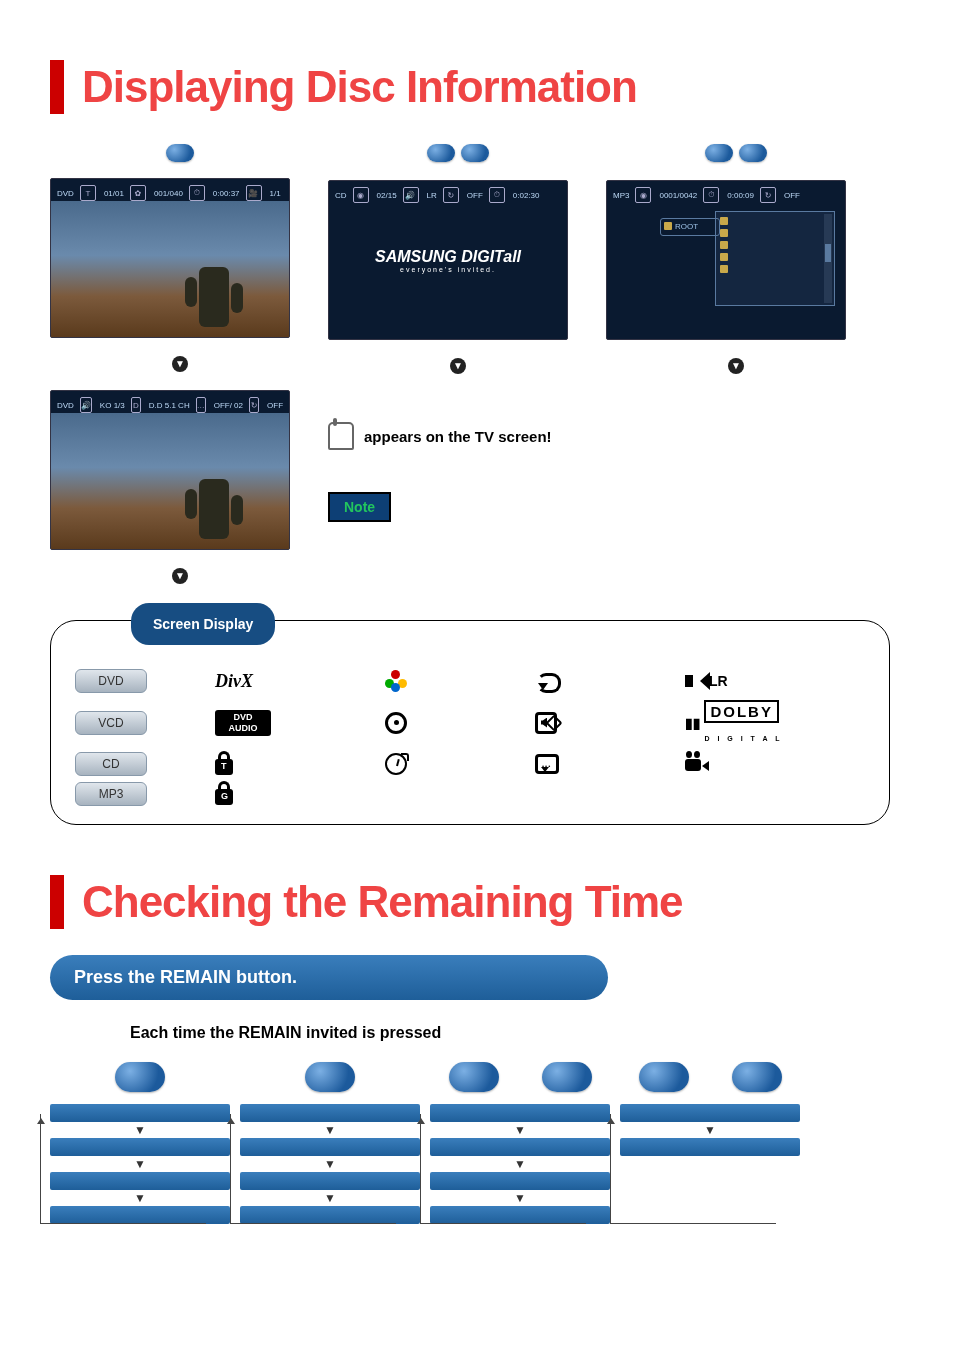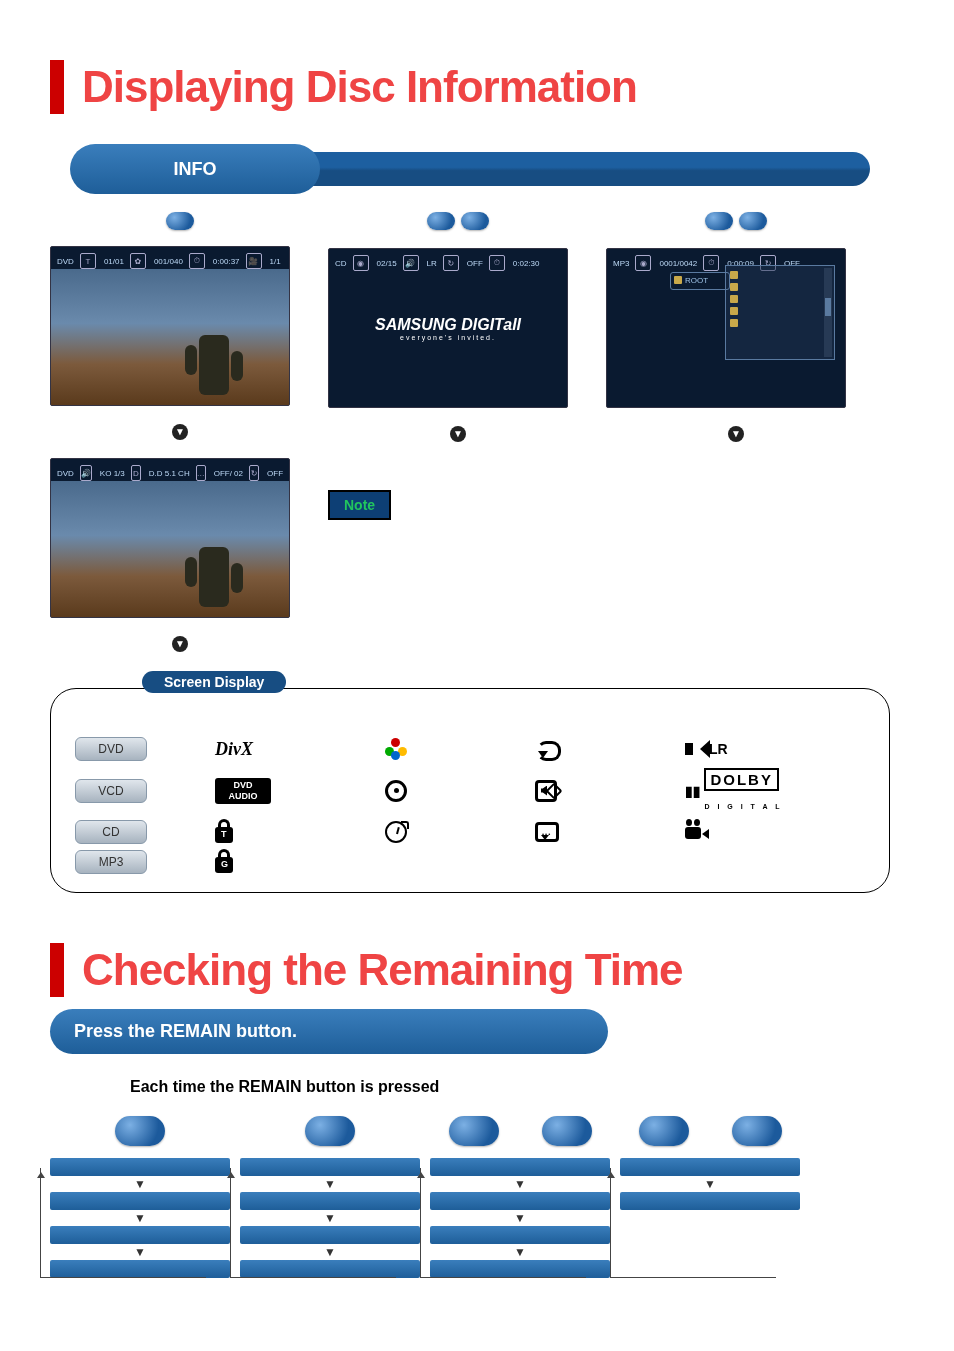--- a/index.html
+++ b/index.html
@@ -146,24 +146,24 @@
   
   .display-box {
     margin-top:30px;
     position:relative;
     border:1px solid #000;
     border-radius:26px;
     padding:48px 24px 18px 24px;
     width:790px;
   }
   .display-box .tab {
-    position:absolute; left:91px; top:-18px;
+    position:absolute; left:80px; top:-18px;
     background:#174d82; color:#fff;
     font-size:14px; font-weight:700;
-    padding:3px 22px;
+    padding:13px 22px;
     border-radius:18px;
   }
   .display-grid {
     display:grid;
     grid-template-columns: 110px 140px 120px 120px 160px;
     row-gap:6px; column-gap:30px;
     align-items:center;
   }
   .pill {
     background:linear-gradient(#e0e6ec,#a7b3bf);
@@ -241,21 +241,21 @@
   .sub-ico .dots{position:absolute;left:4px;bottom:2px;font-size:6px;letter-spacing:1px;}
   .cam-ico{
     width:24px;height:18px;position:relative;
   }
   .cam-ico::before{content:"";position:absolute;left:0;top:4px;width:16px;height:12px;background:#000;border-radius:3px;}
   .cam-ico::after{content:"";position:absolute;right:0;top:6px;border:5px solid transparent;border-right:7px solid #000;}
   .cam-ico .reels{position:absolute;left:1px;top:-4px;width:14px;height:8px;display:flex;gap:2px;}
   .cam-ico .reels span{width:7px;height:7px;border-radius:50%;background:#000;}
 
   
-  .remain-heading { margin-top:50px; margin-bottom:12px;text-align:right;}
+  .remain-heading { margin-top:50px; margin-bottom:26px;text-align:right;}
   .step-pill {
     width:510px; padding:12px 24px; margin-top:6px;
     background:linear-gradient(#3a7ebc,#1e5e99);
     border-radius:26px; color:#fff; font-size:18px; font-weight:700;
   }
   .step-sub {
     margin-left:80px; margin-top:24px;
     font-size:16px; font-weight:700;
   }
   .remain-row {
@@ -284,21 +284,21 @@
   }
   .cyc-arrows .h-bot {
     position:absolute; left:-10px; right:24px; bottom:6px; height:1px; background:#444;
   }
   .down-caret {
     text-align:center; font-size:12px; color:#333; line-height:8px; margin:1px 0;
   }
 
   
   .mp3box {
-    position:absolute; right:10px; top:16px; width:110px; height:95px;
+    position:absolute; right:10px; top:30px; width:120px; height:95px;
     background:rgba(30,50,80,.5); border:1px solid #5a7aa0;
     font-size:7px; padding:4px; box-sizing:border-box;
   }
   .mp3box .folder{position:absolute;left:-56px;top:6px;width:44px;height:16px;border:1px solid #5a7aa0;border-radius:3px;font-size:8px;line-height:16px;padding-left:14px;color:#9ec2e6;}
   .mp3box .folder::before{content:"";position:absolute;left:3px;top:3px;width:8px;height:8px;background:#c9a94a;border-radius:1px;}
   .mp3box .scroll{position:absolute;right:2px;top:2px;bottom:2px;width:8px;background:#273a55;}
   .mp3box .scroll::before{content:"";position:absolute;left:1px;top:30px;width:6px;height:18px;background:#5a7aa0;}
   .mp3box .row{height:12px;line-height:12px;color:#9ec2e6;}
   .mp3box .row::before{content:"";display:inline-block;width:8px;height:8px;background:#c9a94a;margin-right:3px;vertical-align:-1px;border-radius:1px;}
   .dolby-box{display:flex;align-items:center;gap:4px;}
@@ -308,24 +308,20 @@
 
 <div class="page">
 
   <div class="page-number">30</div>
 
   <div class="section-heading">
     <div class="bar"></div>
     <h1>Displaying Disc Information</h1>
   </div>
 
-  <div class="blue-pill">
-    <div class="tab">INFO</div>
-    <div class="bar"></div>
-  </div>
 
   <div class="info-row">
 
     <div class="shot-col">
       <div style="text-align:center"><span class="oval-blue"></span></div>
       <div class="shot sky">
         <div class="hdr-line">
           <span>DVD</span>
           <span class="chip">T</span>
           <span>01/01</span>
@@ -373,20 +369,24 @@
           <span class="chip">⏱</span>
           <span>0:02:30</span>
         </div>
         <div class="big-logo">
           <span class="l1">SAMSUNG DIGITall</span>
           <span class="l2">everyone's invited.</span>
         </div>
       </div>
       <span class="arrow-down">▼</span>
 
+      <div class="hand-note">
+        <div class="hand"></div>
+        <span>appears on the TV screen!</span>
+      </div>
       <div>
         <span class="note-tag">Note</span>
       </div>
     </div>
 
     <div class="shot-col">
       <div class="shot-ovals">
         <span class="oval-blue"></span>
         <span class="oval-blue"></span>
       </div>
@@ -490,21 +490,21 @@
         <div></div>
     </div>
   </div>
 
   <div class="section-heading remain-heading">
     <div class="bar"></div>
     <h1>Checking the Remaining Time</h1>
   </div>
 
   <div class="step-pill">Press the REMAIN button.</div>
-  <div class="step-sub">Each time the REMAIN button is pressed</div>
+  <div class="step-sub">Each time the REMAIN invited is pressed</div>
 
   <div class="remain-row">
 
     <div class="remain-col">
       <div style="display:flex;gap:6px;justify-content:center;">
         <span class="oval-blue"></span>
       </div>
       <div class="cyc-arrows">
         <div class="v-left"></div>
           <div class="h-bot"></div>

